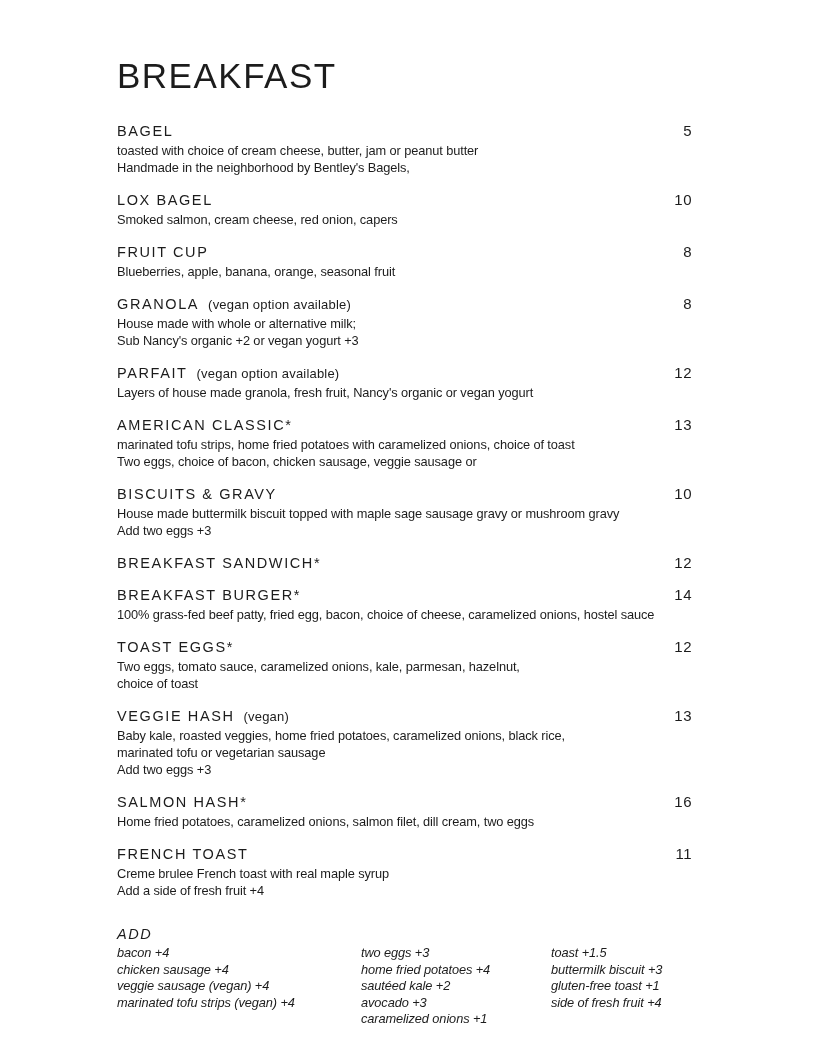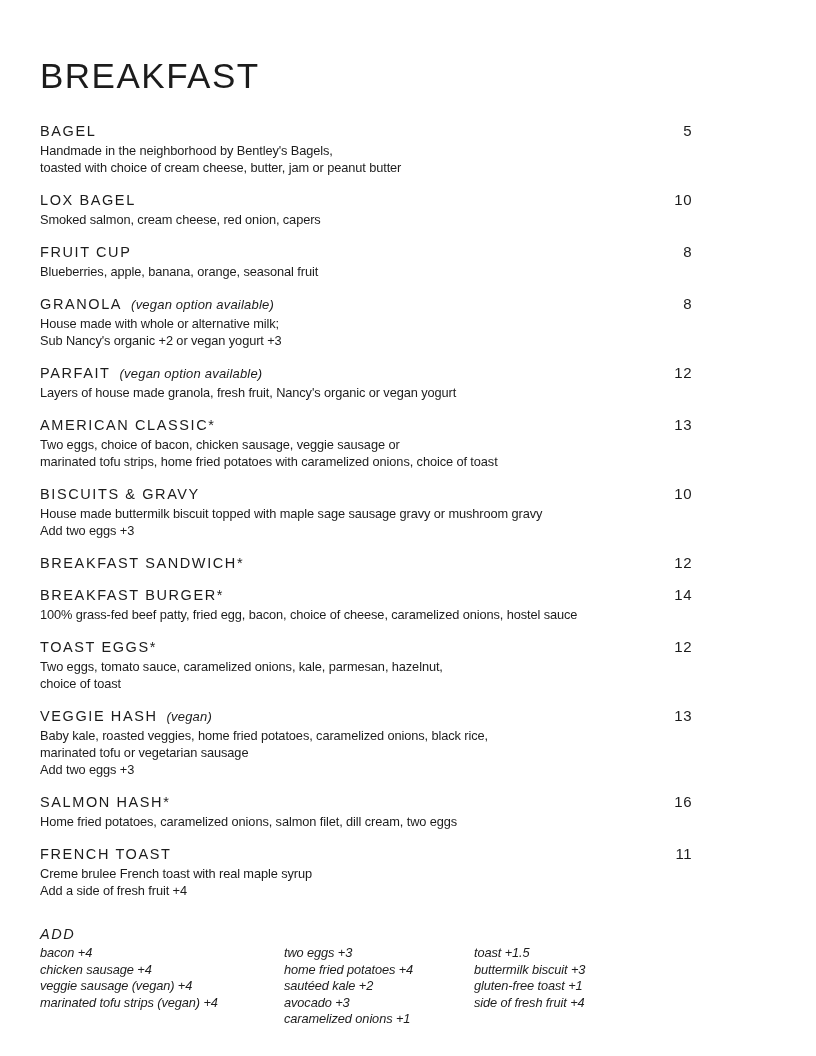--- a/index.html
+++ b/index.html
@@ -11,21 +11,21 @@
     width: 816px;
     height: 1056px;
     font-family: "Liberation Sans", sans-serif;
     color: #1c1c1c;
     overflow: hidden;
   }
   .page {
     box-sizing: border-box;
     width: 816px;
     height: 1056px;
-    padding: 56px 124px 0 40px;
+    padding: 56px 124px 0 117px;
   }
   .page-title {
     font-size: 35px;
     font-weight: 400;
     letter-spacing: 1.5px;
     margin: 0 0 26px 0;
   }
   .menu-item {
     margin-bottom: 15px;
   }
@@ -34,21 +34,20 @@
     align-items: baseline;
     margin-bottom: 3px;
     justify-content: flex-end;
   }
   .item-name {
     font-size: 14.5px;
     letter-spacing: 1.6px;
     white-space: nowrap;
   }
   .item-note {
-    font-style: italic;
     font-size: 13px;
     margin-left: 9px;
     letter-spacing: 0.2px;
     white-space: nowrap;
   }
   .item-price {
     margin-left: auto;
     font-size: 15px;
     letter-spacing: 0.5px;
   }
@@ -83,22 +82,22 @@
 
 <div class="page">
   <h1 class="page-title">BREAKFAST</h1>
 
   <div id="menu-items">
       <div class="menu-item">
         <div class="item-head">
           <span class="item-name">BAGEL</span>
           <span class="item-price">5</span>
         </div>
+        <div class="item-desc">toasted with choice of cream cheese, butter,  jam or peanut butter</div>
         <div class="item-desc">Handmade in the neighborhood by Bentley's Bagels,</div>
-        <div class="item-desc">toasted with choice of cream cheese, butter,  jam or peanut butter</div>
       </div>
       <div class="menu-item">
         <div class="item-head">
           <span class="item-name">LOX BAGEL</span>
           <span class="item-price">10</span>
         </div>
         <div class="item-desc">Smoked salmon, cream cheese, red onion, capers</div>
       </div>
       <div class="menu-item">
         <div class="item-head">
@@ -122,22 +121,22 @@
           <span class="item-note">(vegan option available)</span>
           <span class="item-price">12</span>
         </div>
         <div class="item-desc">Layers of house made granola, fresh fruit,  Nancy's organic or vegan yogurt</div>
       </div>
       <div class="menu-item">
         <div class="item-head">
           <span class="item-name">AMERICAN CLASSIC*</span>
           <span class="item-price">13</span>
         </div>
+        <div class="item-desc">marinated tofu strips, home fried potatoes with caramelized onions, choice of toast</div>
         <div class="item-desc">Two eggs, choice of bacon, chicken sausage, veggie sausage or</div>
-        <div class="item-desc">marinated tofu strips, home fried potatoes with caramelized onions, choice of toast</div>
       </div>
       <div class="menu-item">
         <div class="item-head">
           <span class="item-name">BISCUITS &amp; GRAVY</span>
           <span class="item-price">10</span>
         </div>
         <div class="item-desc">House made buttermilk biscuit topped with maple sage sausage gravy or mushroom gravy</div>
         <div class="item-desc">Add two eggs  +3</div>
       </div>
       <div class="menu-item">

